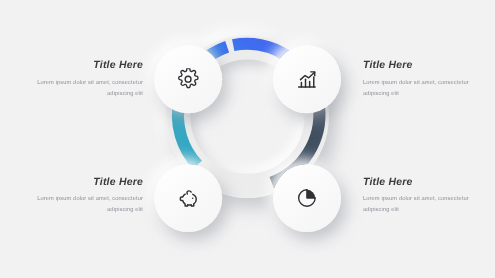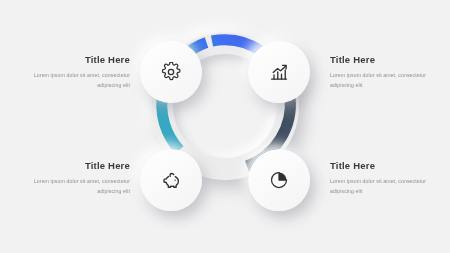--- a/index.html
+++ b/index.html
@@ -83,20 +83,21 @@
   .txt {
     position: absolute;
     width: 112px;
   }
   .txt .title {
     font-size: 9.5px;
     font-weight: bold;
     color: #3a3a3c;
     margin: 0 0 5px 0;
     letter-spacing: 0.2px;
+    font-style: italic;
   }
   .txt .desc {
     font-size: 5.2px;
     line-height: 1.95;
     color: #8d8f95;
     margin: 0;
     letter-spacing: 0.1px;
   }
   .txt-left { text-align: right; }
   .txt-right { text-align: left; }

